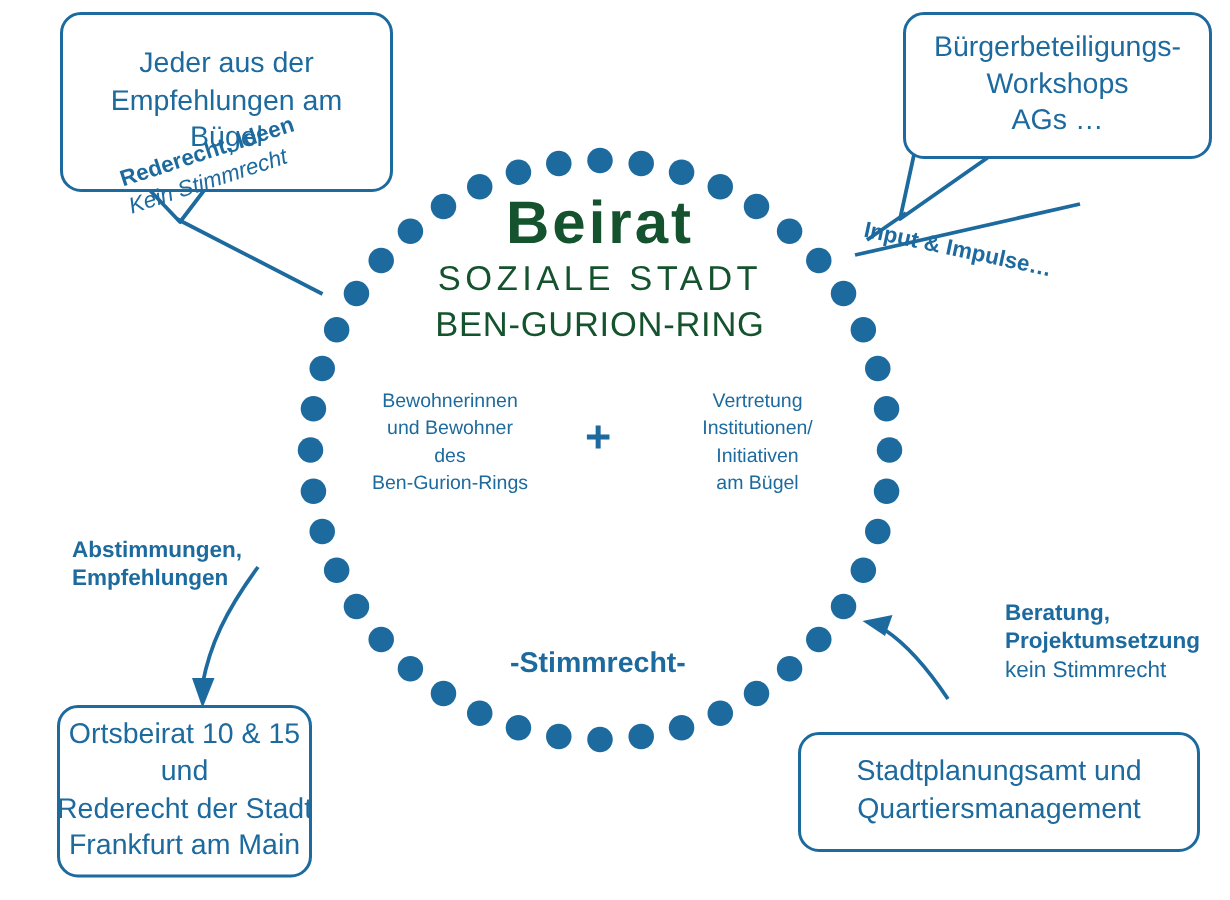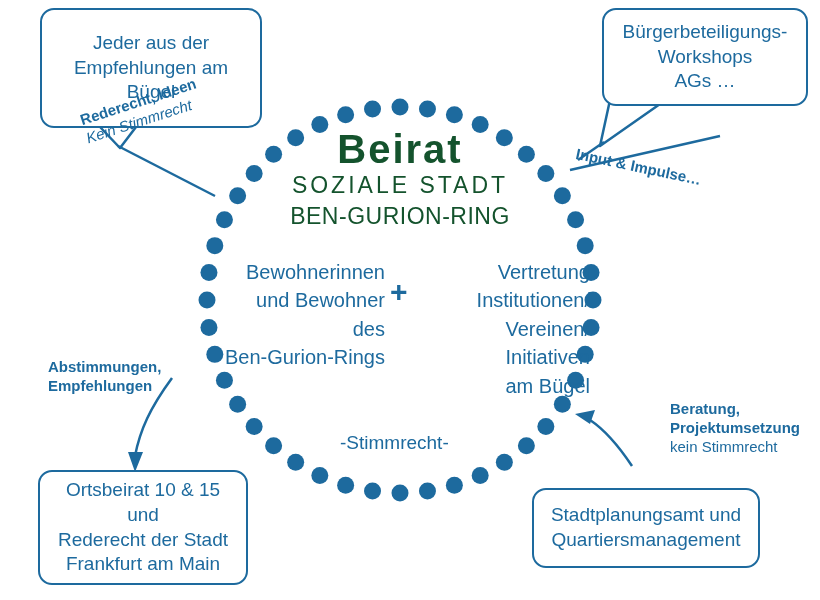--- a/index.html
+++ b/index.html
@@ -63,22 +63,22 @@
     letter-spacing: 3px;
     line-height: 1.35;
   }
   .title-sub2 {
     font-size: 23px;
     letter-spacing: 0.5px;
     line-height: 1.35;
   }
   .col-text {
     position: absolute;
-    text-align: right;
-    font-size: 20px;
+    text-align: center;
+    font-size: 13px;
     line-height: 1.42;
     color: #1d6a9e;
   }
   .plus {
     position: absolute;
     font-size: 30px;
     font-weight: bold;
     color: #1d6a9e;
   }
   .stimmrecht {
@@ -187,47 +187,46 @@
     <div>und Bewohner</div>
     <div>des</div>
     <div>Ben-Gurion-Rings</div>
   </div>
 
   <div class="plus" style="left:390px; top:275px;">+</div>
 
   <div class="col-text" style="left:420px; top:258px; width:170px;">
     <div>Vertretung</div>
     <div>Institutionen/</div>
-    <div>Vereinen/</div>
     <div>Initiativen</div>
     <div>am Bügel</div>
   </div>
 
-  <div class="stimmrecht" style="left:340px; top:432px;">-Stimmrecht-</div>
+  <div class="stimmrecht" style="left:340px; top:432px;font-weight:bold;">-Stimmrecht-</div>
 
   <div class="callout" style="left:16px; top:8px; width:222px; height:120px;margin-left:24px;">
     <div>Jeder aus der</div>
     <div>Empfehlungen am</div>
     <div>Bügel</div>
   </div>
 
   <div class="callout" style="left:602px; top:8px; width:206px; height:98px;">
     <div>Bürgerbeteiligungs-</div>
     <div>Workshops</div>
     <div>AGs …</div>
   </div>
 
-  <div class="callout" style="left:38px; top:470px; width:210px; height:115px;">
+  <div class="callout" style="left:38px; top:470px; width:170px; height:115px;">
     <div>Ortsbeirat 10 &amp; 15</div>
     <div>und</div>
     <div>Rederecht der Stadt</div>
     <div>Frankfurt am Main</div>
   </div>
 
-  <div class="callout" style="left:532px; top:488px; width:228px; height:80px;">
+  <div class="callout" style="left:532px; top:488px; width:268px; height:80px;">
     <div>Stadtplanungsamt und</div>
     <div>Quartiersmanagement</div>
   </div>
 
   <div class="edge-label rot-left" style="left:78px; top:112px;">
     <div>Rederecht, Ideen</div>
     <div class="light">Kein Stimmrecht</div>
   </div>
 
   <div class="edge-label rot-right" style="left:578px; top:145px;">

